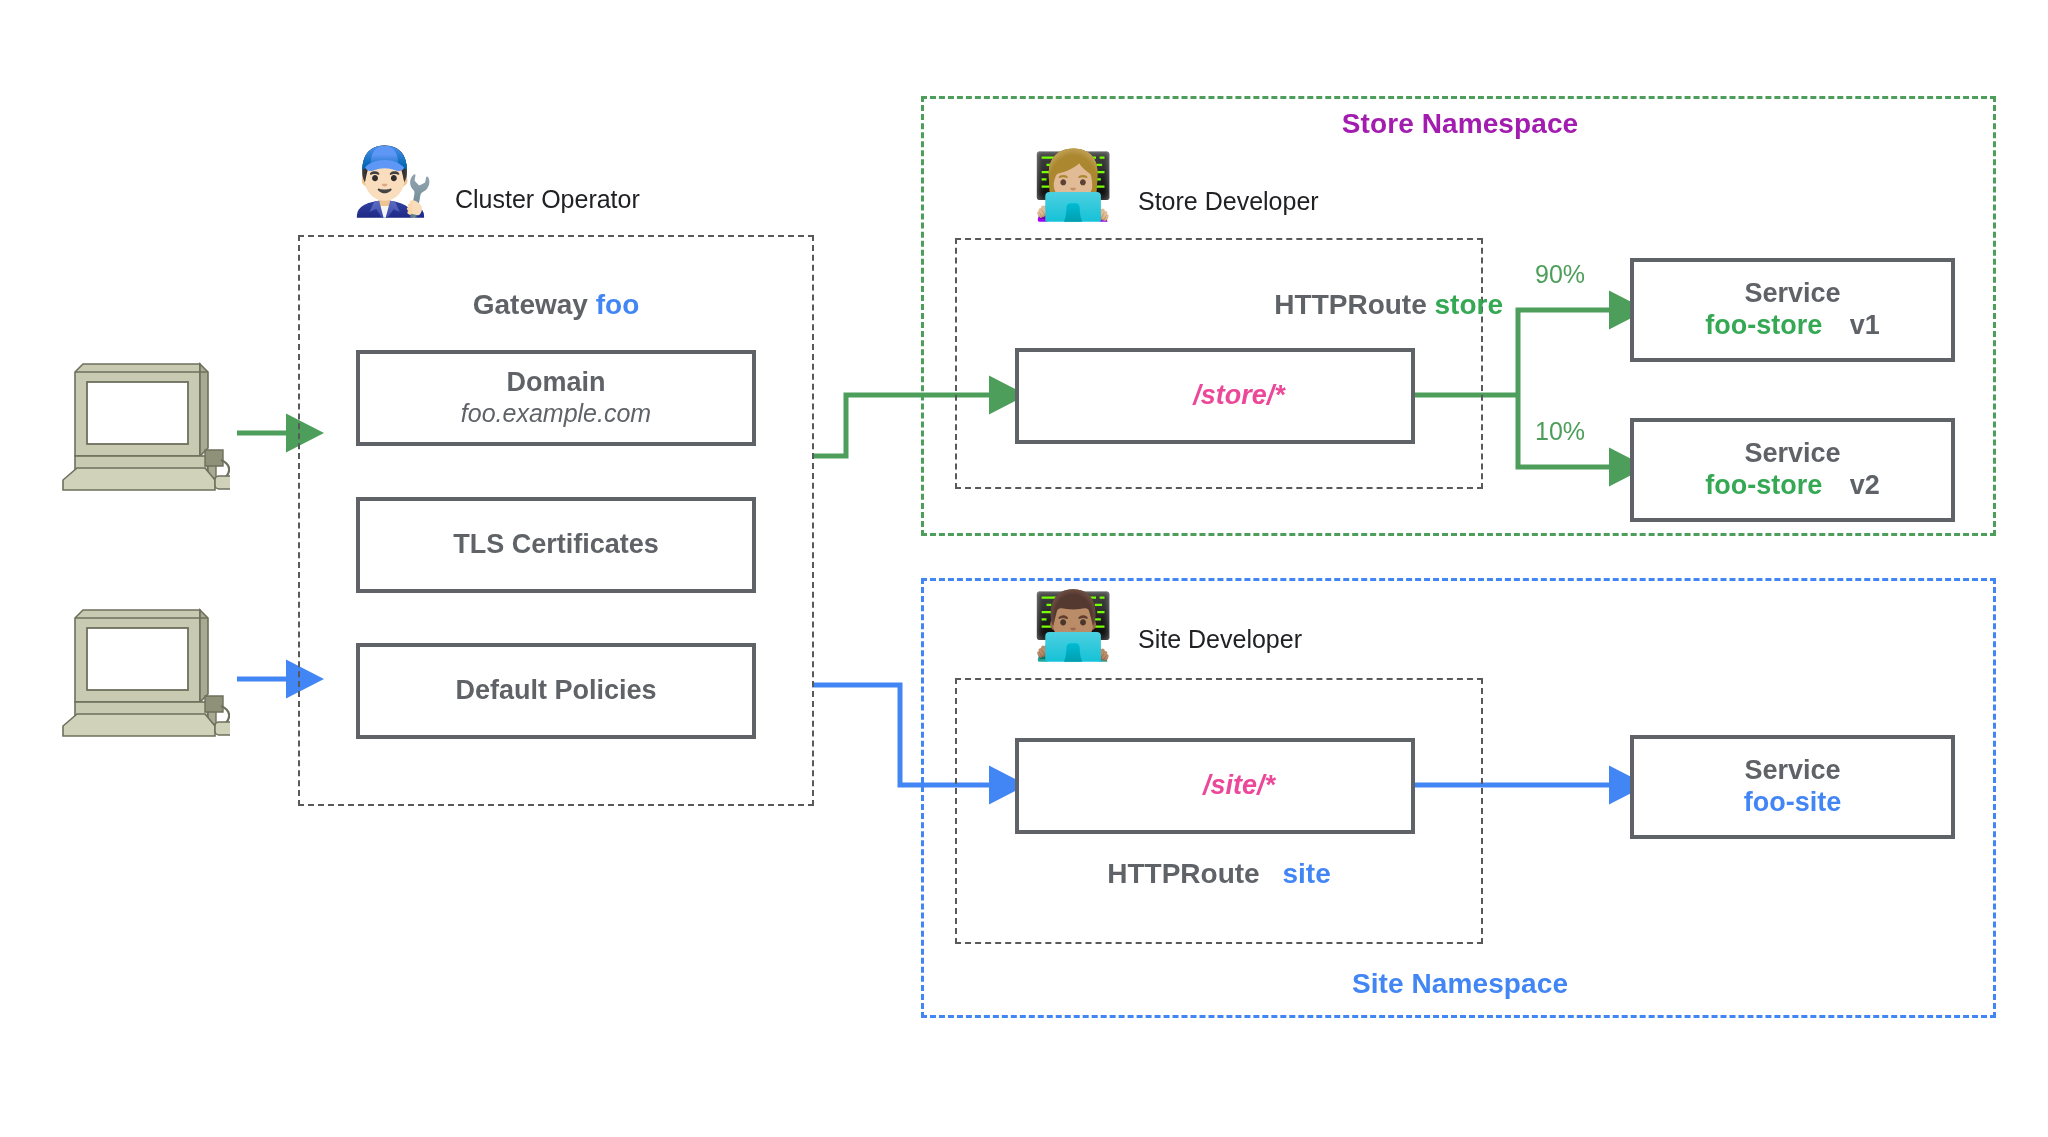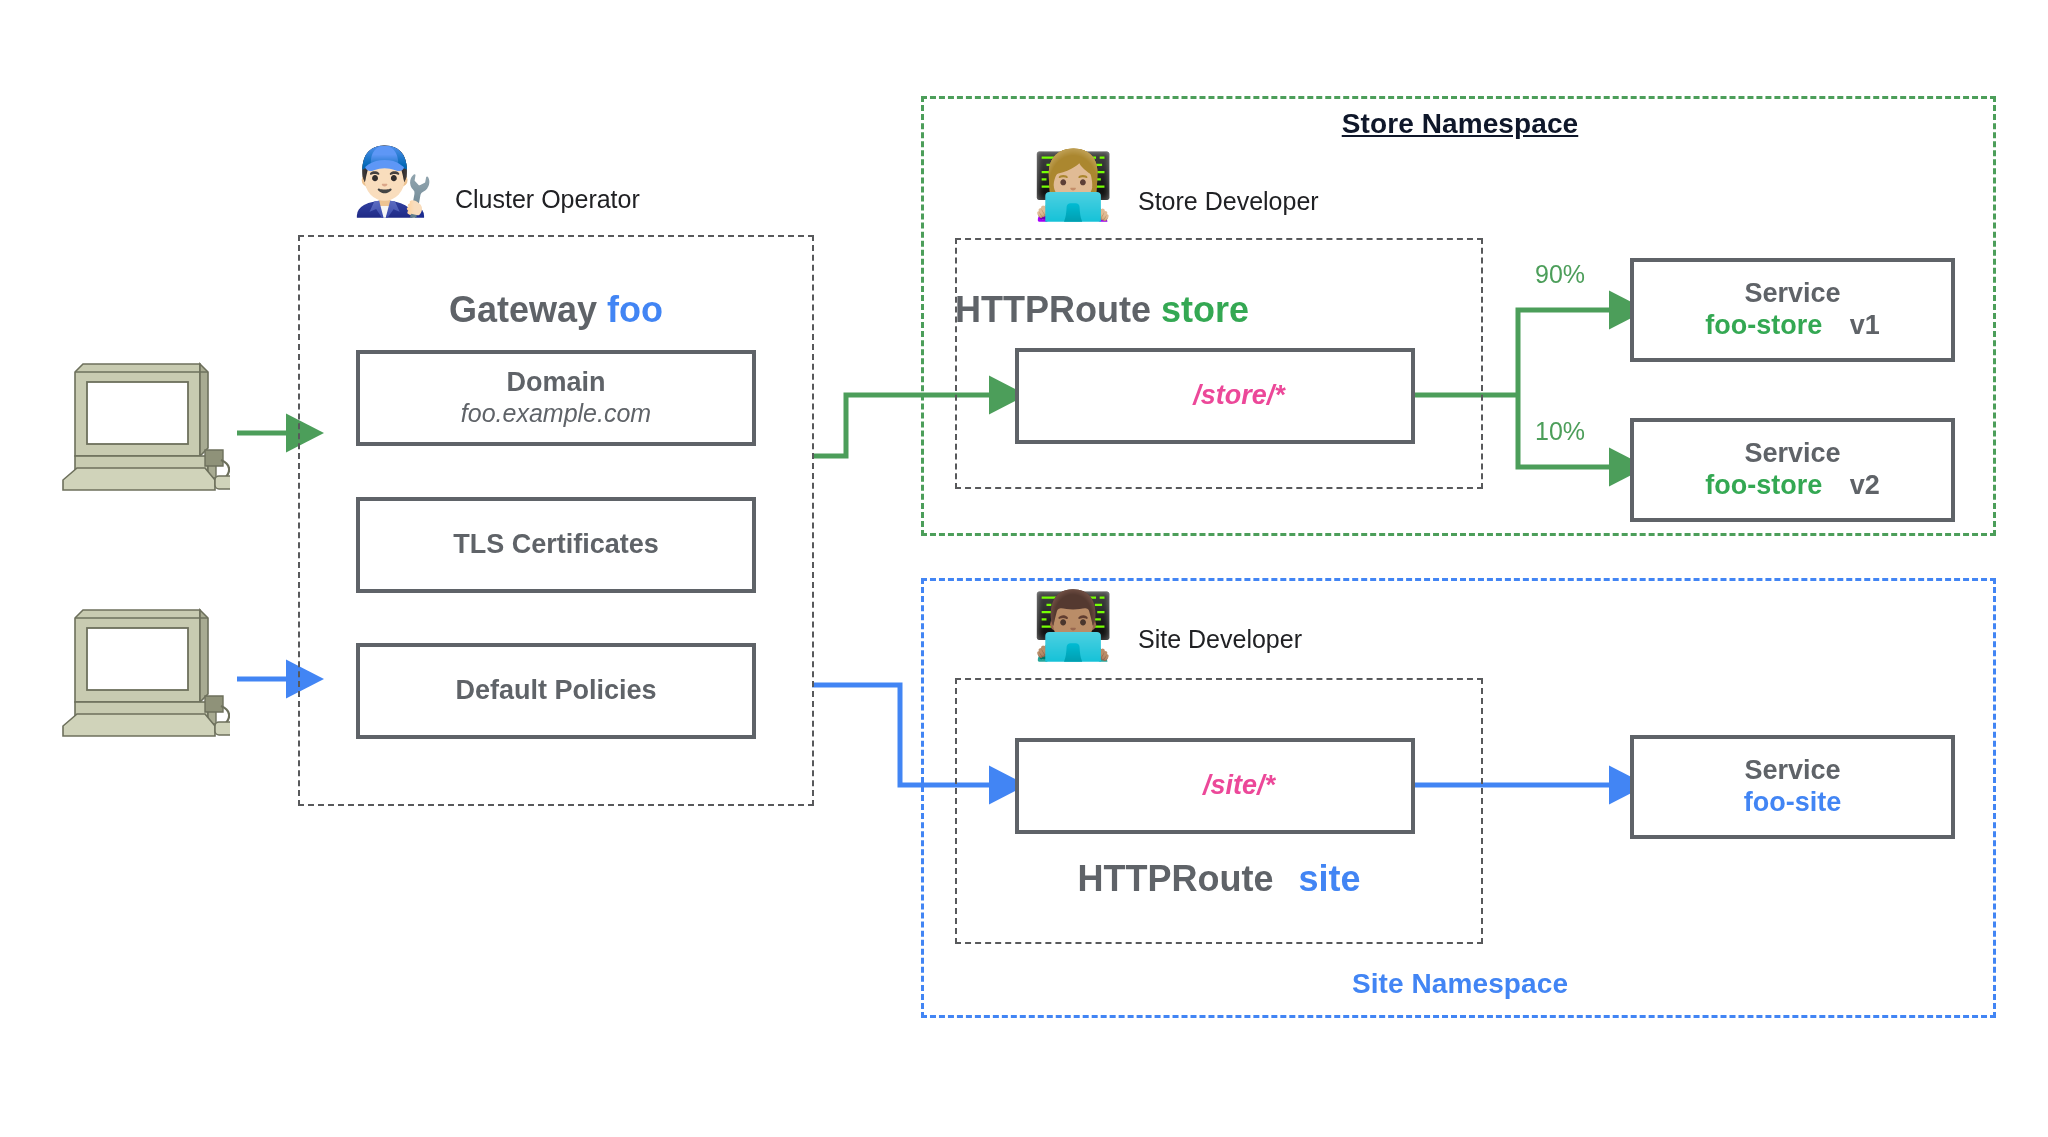--- a/index.html
+++ b/index.html
@@ -31,21 +31,21 @@
   .ns-store { border-color: #4c9e5a; }
   .ns-site  { border-color: #4285f4; }
 
   .ns-label {
     font-size: 28px;
     font-weight: 700;
     letter-spacing: .1px;
     white-space: nowrap;
     text-align: center;
   }
-  .ns-label-store { color: #0f172a; text-decoration: underline; }
+  .ns-label-store { color: #a21caf; }
   .ns-label-site  { color: #4285f4; }
 
   
   .grp-dashed {
     border: 2px dashed #58595b;
     background: transparent;
   }
 
   
   .solid-box {
@@ -77,21 +77,21 @@
     color: #ec4899;
     white-space: nowrap;
     margin-left: 48px;
   }
   .bx-accent-green { color: #34a853; font-weight: 700; }
   .bx-accent-blue  { color: #4285f4; font-weight: 700; }
   .bx-ver { color: #5f6368; font-weight: 700; margin-left: 20px; }
 
   
   .cap-bold {
-    font-size: 36px;
+    font-size: 28px;
     font-weight: 700;
     color: #5f6368;
     white-space: nowrap;
   }
   .cap-green { color: #34a853; }
   .cap-blue  { color: #4285f4; margin-left: 15px; }
 
   .role-label {
     font-size: 25px;
     font-weight: 400;
@@ -220,21 +220,21 @@
   <div class="abs ns-box ns-store" style="left:921px; top:96px; width:1075px; height:440px;"></div>
 
   <div class="abs ns-label ns-label-store" style="left:1200px; top:108px; width:520px;">Store Namespace</div>
 
   <div class="abs grp-dashed" style="left:955px; top:238px; width:528px; height:251px;"></div>
 
   <div class="abs avatar" style="left:1032px; top:152px;">👩🏼‍💻</div>
 
   <div class="abs role-label" style="left:1138px; top:187px;">Store Developer</div>
 
-  <div class="abs cap-bold" style="left:955px; top:289px; width:548px; text-align:left;">
+  <div class="abs cap-bold" style="left:955px; top:289px; width:548px; text-align:right;">
     <span>HTTPRoute</span><span>&nbsp;</span><span class="cap-green">store</span>
   </div>
 
   <div class="abs solid-box" style="left:1015px; top:348px; width:400px; height:96px;">
     <div class="bx-path">/store/*</div>
   </div>
 
   <div class="abs pct-label" style="left:1535px; top:260px;">90%</div>
   <div class="abs pct-label" style="left:1535px; top:417px;">10%</div>
 

